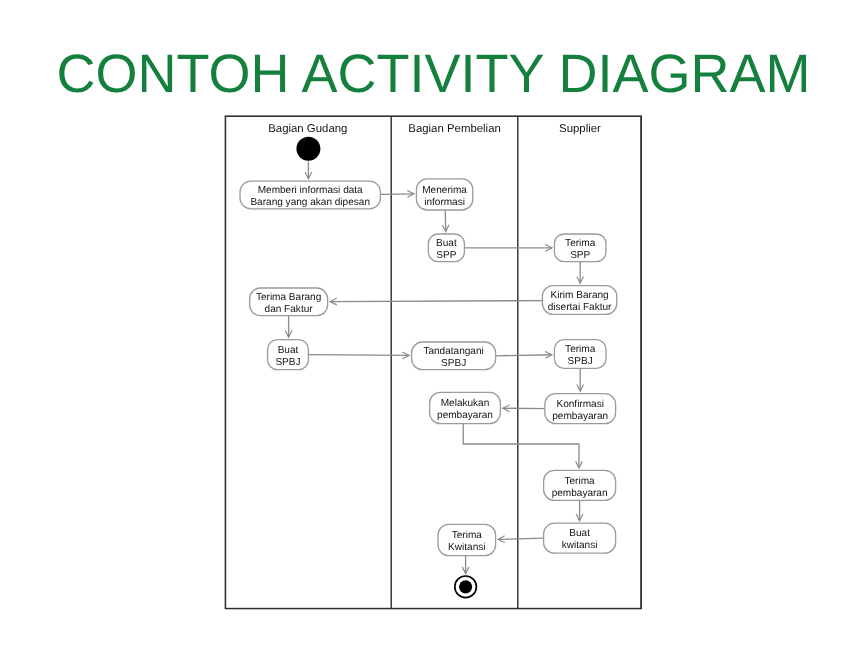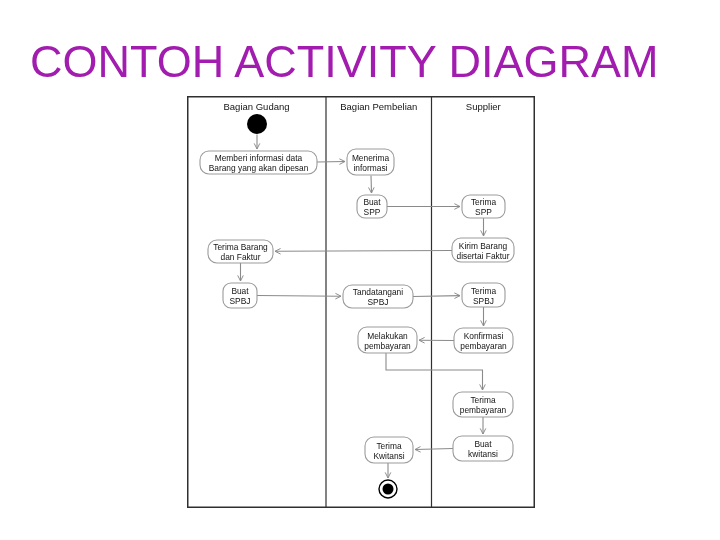--- a/index.html
+++ b/index.html
@@ -1,22 +1,22 @@
 <!DOCTYPE html>
 <html><head>
 <meta charset="utf-8">
 <style>
   html,body{margin:0;padding:0;}
   body{
     width:720px;height:540px;background:#ffffff;position:relative;overflow:hidden;
     font-family:"Liberation Sans", sans-serif;
   }
   .slide-title{
-    position:absolute;left:30px;top:36px;width:660px;
-    font-size:45px;font-weight:400;color:#a21caf;letter-spacing:0px;
+    position:absolute;left:47px;top:36px;width:660px;
+    font-size:45px;font-weight:400;color:#15803d;letter-spacing:0px;
     white-space:nowrap;
   }
   .diagram-wrap{
     position:absolute;left:187px;top:96px;width:348px;height:484px;
   }
   svg text{
     font-family:"Liberation Sans", sans-serif;
     fill:#141414;
   }
   .lane-header{font-size:9.5px;}

